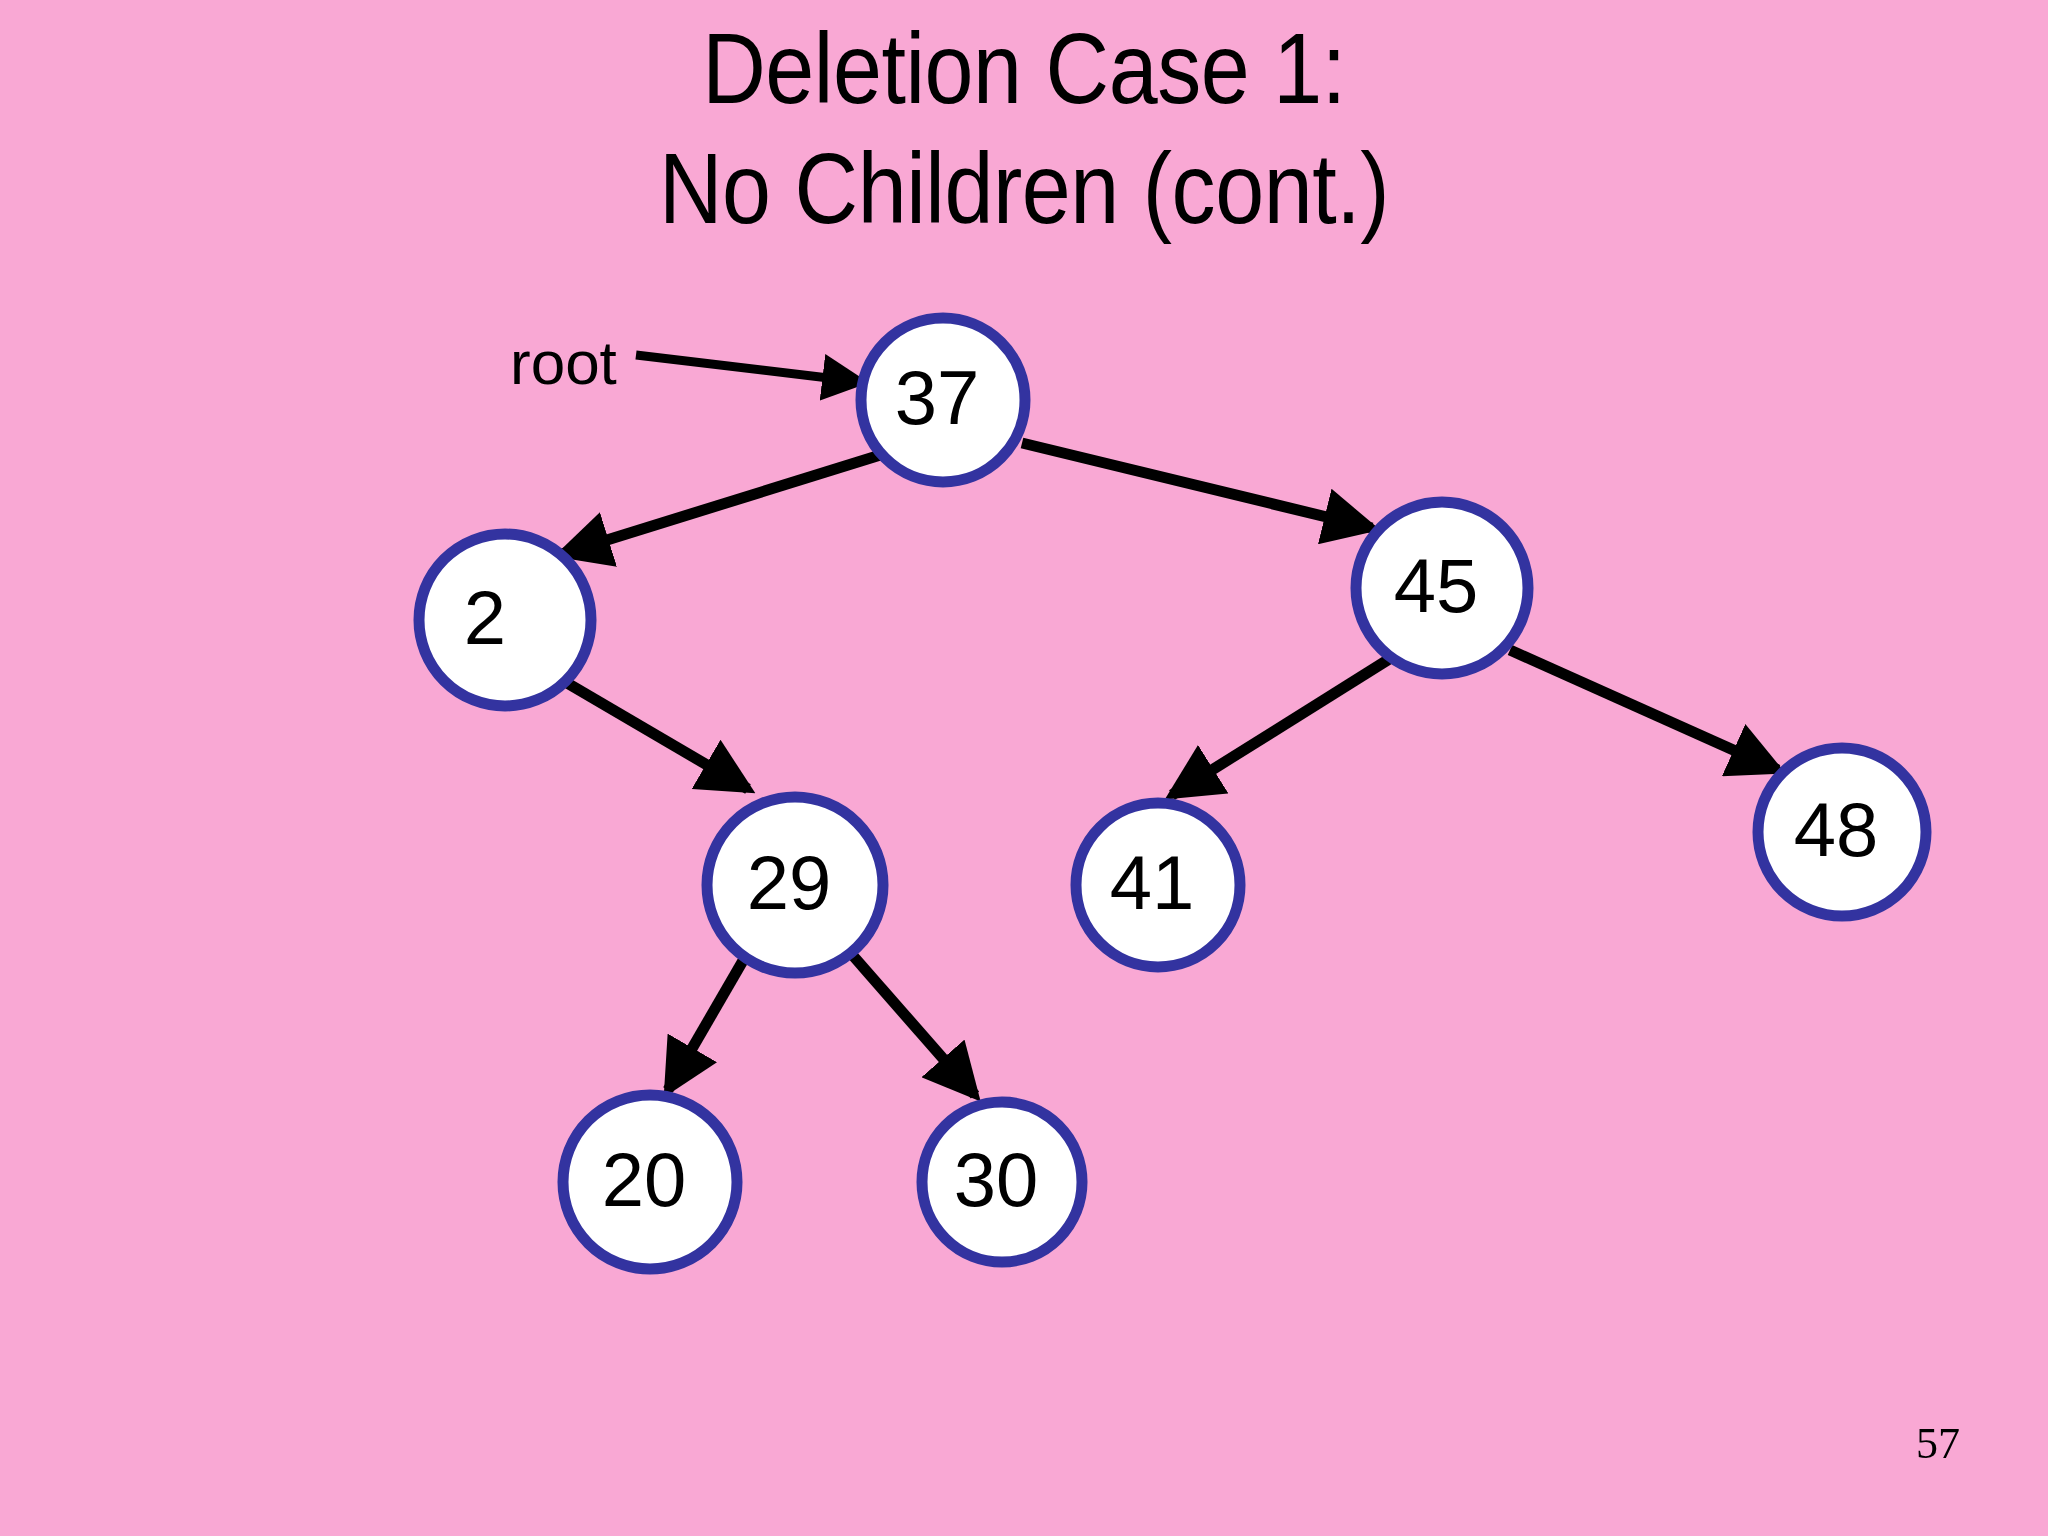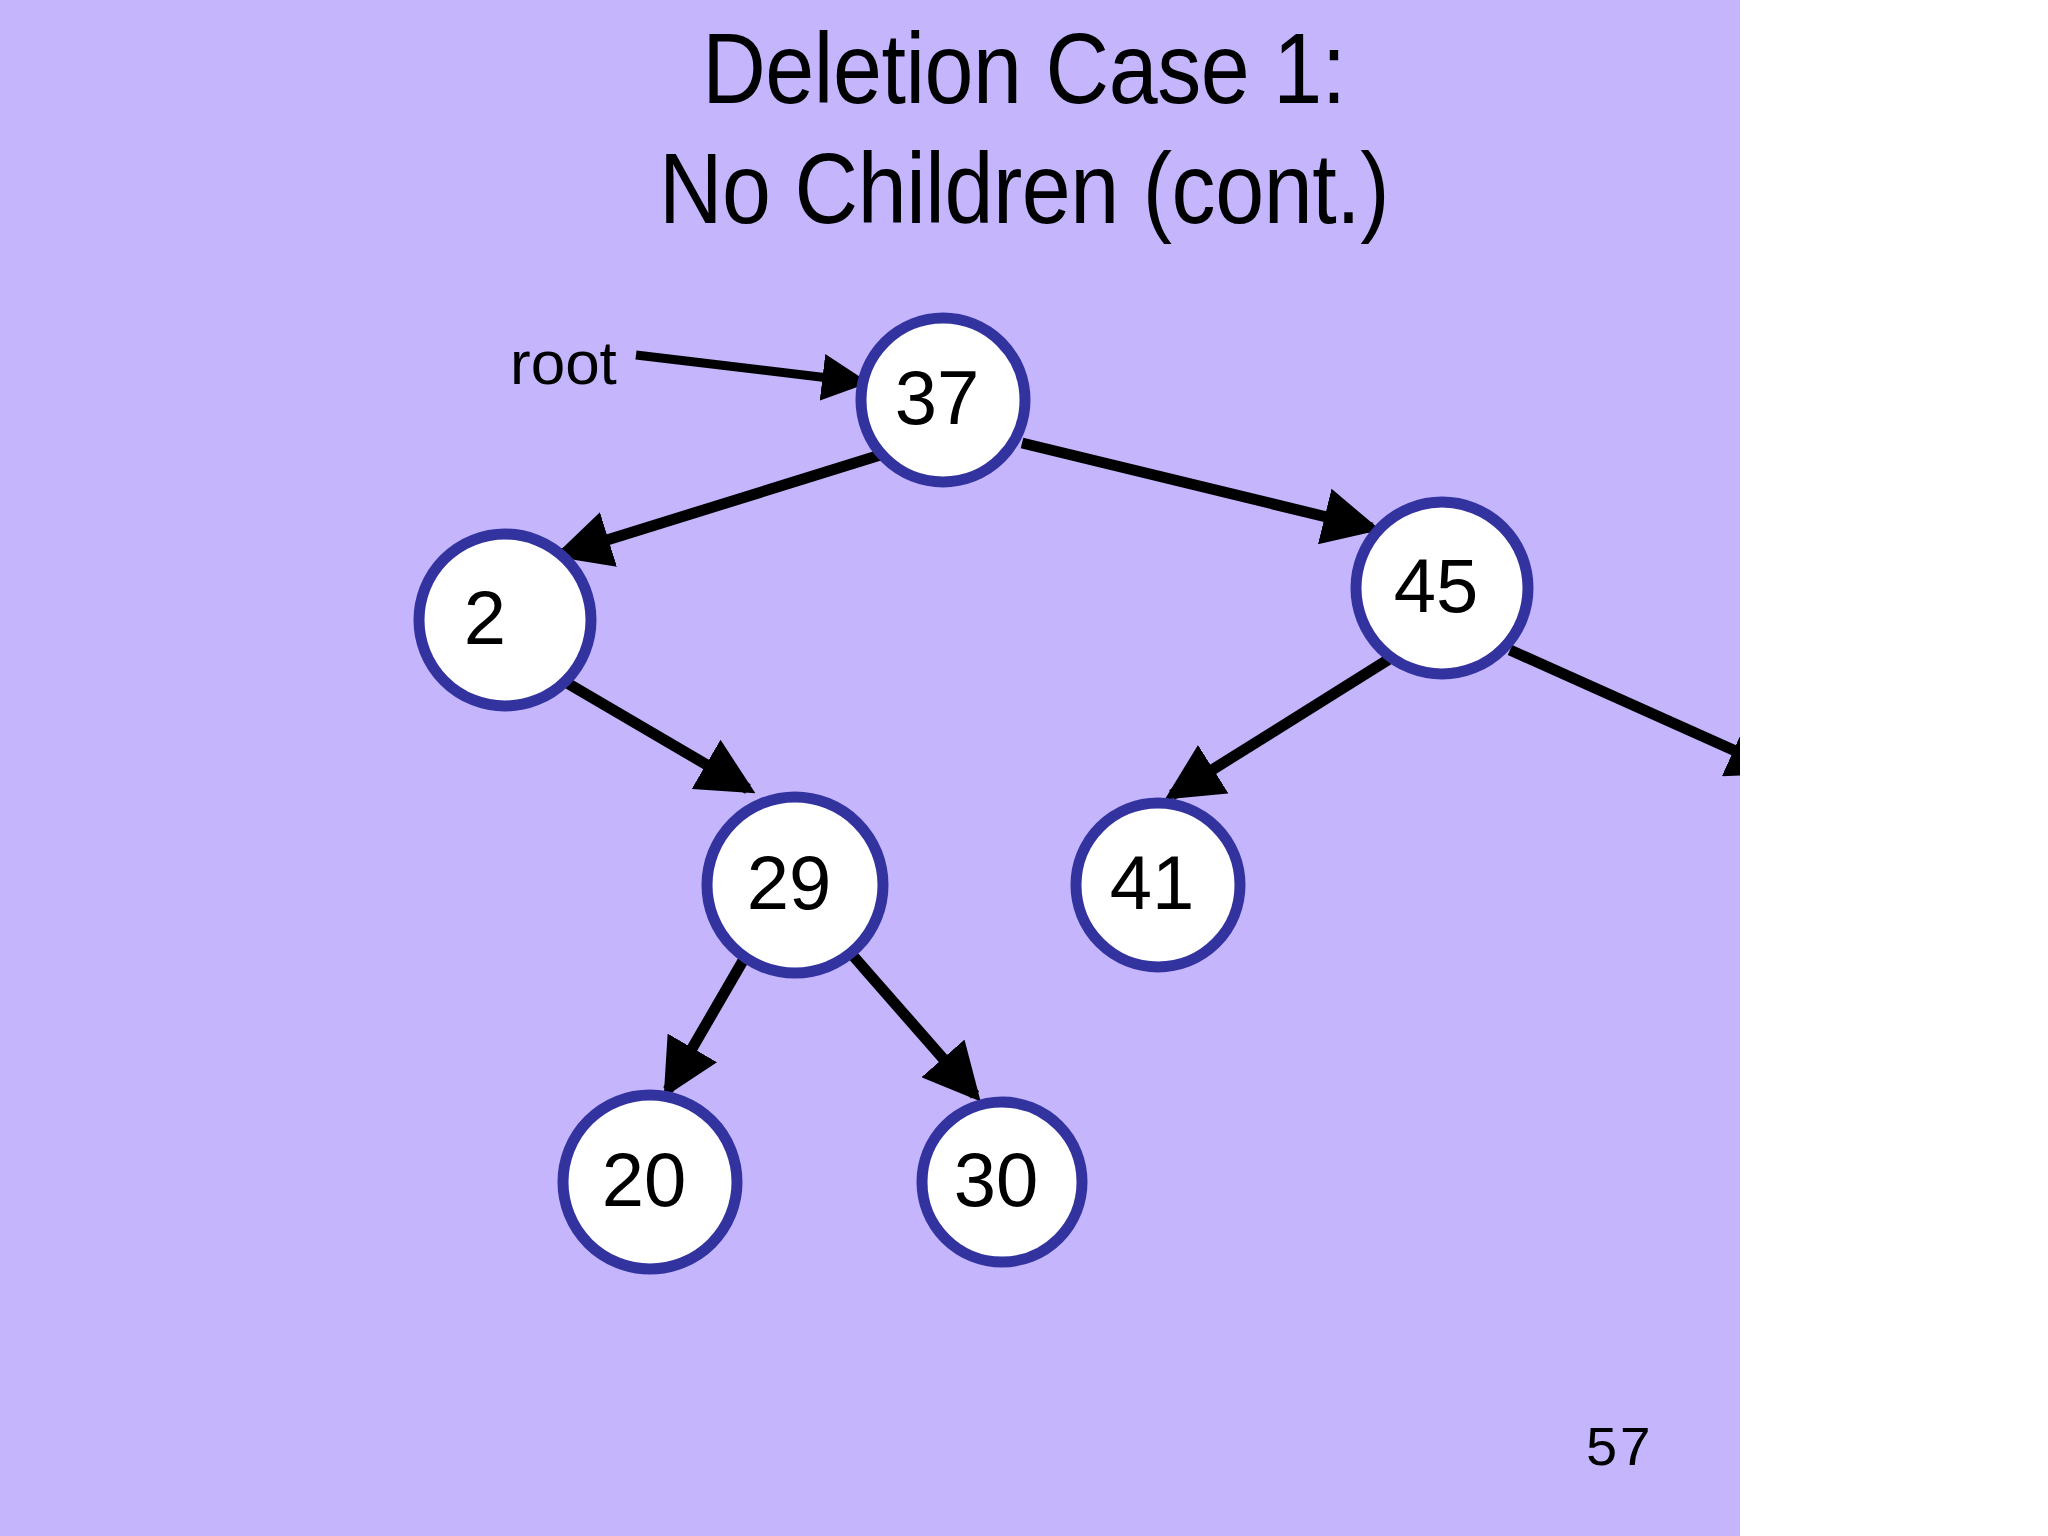--- a/index.html
+++ b/index.html
@@ -2,23 +2,23 @@
 <html><head>
 <meta charset="utf-8">
 <style>
   html, body {
     margin: 0;
     padding: 0;
     background: #ffffff;
   }
   #slide {
     position: relative;
-    width: 1740px;
+    width: 2048px;
     height: 1536px;
-    background: #c4b5fd;
+    background: #f9a8d4;
     overflow: hidden;
     font-family: "Liberation Sans", sans-serif;
   }
   #title-block {
     position: absolute;
     left: 0;
     top: 8px;
     width: 2048px;
     text-align: center;
     color: #000000;
@@ -68,22 +68,22 @@
     font-family: "Liberation Sans", sans-serif;
     font-size: 62px;
     fill: #000000;
     text-anchor: start;
     dominant-baseline: middle;
   }
   #page-number {
     position: absolute;
     right: 88px;
     top: 1418px;
-    font-family: Liberation Mono, monospace;
-    font-size: 56px;
+    font-family: Liberation Serif, serif;
+    font-size: 44px;
     color: #000000;
   }
 </style>
 </head>
 <body>
 
 <div id="slide">
 
   <div id="title-block">
     <span class="title-line">Deletion Case 1:</span>

